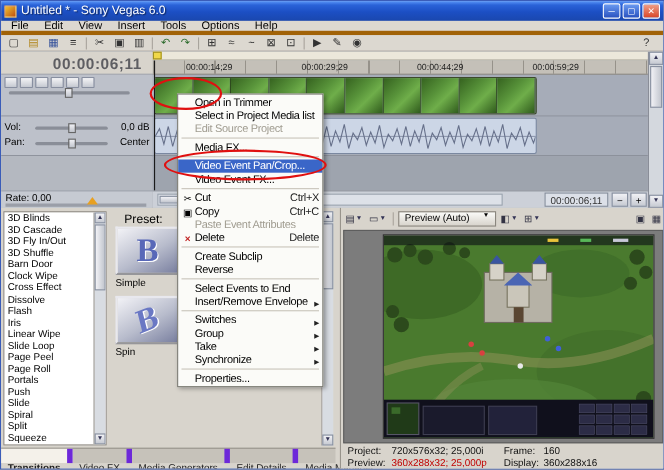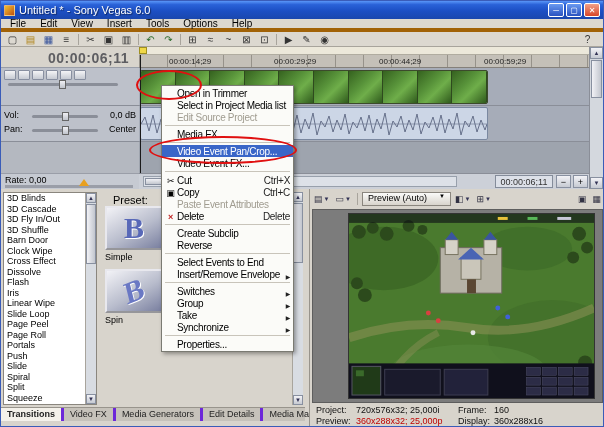--- a/index.html
+++ b/index.html
@@ -76,21 +76,21 @@
 .preset-label{position:absolute;left:112px;top:5px;font-size:11px}
 .pthumb{position:absolute;left:104px;width:58px;height:44px;border:2px outset #e8e8ee;background:linear-gradient(150deg,#f2f2f6 0%,#b8bccc 55%,#7a80a0 100%);display:flex;align-items:center;justify-content:center;overflow:hidden}
 .pthumb .b{font-family:"Liberation Serif",serif;font-size:30px;font-weight:bold;color:#5868b8;text-shadow:1px 1px 0 #fff}
 .pthumb.spin .b{transform:rotate(-22deg) skewX(-8deg);color:#6a78c4}
 .plabel{position:absolute;left:104px;width:58px;font-size:9px}
 .pscroll{position:absolute;right:2px;top:3px;bottom:2px;width:11px;background:#d8dce2;border-left:1px solid #a8a49c}
 .pscroll .sa{width:10px;height:10px;line-height:9px;left:0}
 
 
 .tabs{position:absolute;left:0;top:406px;width:304px;height:14px;background:#c6c2ba;border-top:1px solid #98948c;display:flex;font-size:9px}
-.tab{padding:1px 6px 0 6px;border-right:3px solid #6d28d9;white-space:nowrap;color:#222}
+.tab{padding:12px 6px 0 6px;border-right:5px solid #6d28d9;white-space:nowrap;color:#222}
 .tab.active{background:#f4f1ea;font-weight:bold}
 
 
 .rpanel{position:absolute;left:308px;top:188px;width:296px;height:239px;background:#d8d4cc;border-left:1px solid #98948c}
 .pvtb{position:absolute;left:2px;top:2px;right:2px;height:16px;display:flex;align-items:center;gap:2px}
 .pvi{height:14px;display:flex;align-items:center;font-size:9px;color:#334;padding:0 2px}
 .pvi .dd{font-size:6px;margin-left:1px;color:#335}
 .pvsep{width:1px;height:12px;background:#a8a49c;margin:0 2px}
 .pvq{height:14px;display:flex;gap:12px;padding:0 5px;border:1px solid #8a867e;background:linear-gradient(#fafaf8,#d8d4cc);font-size:9px}
 .pvq .dd{font-size:6px}

